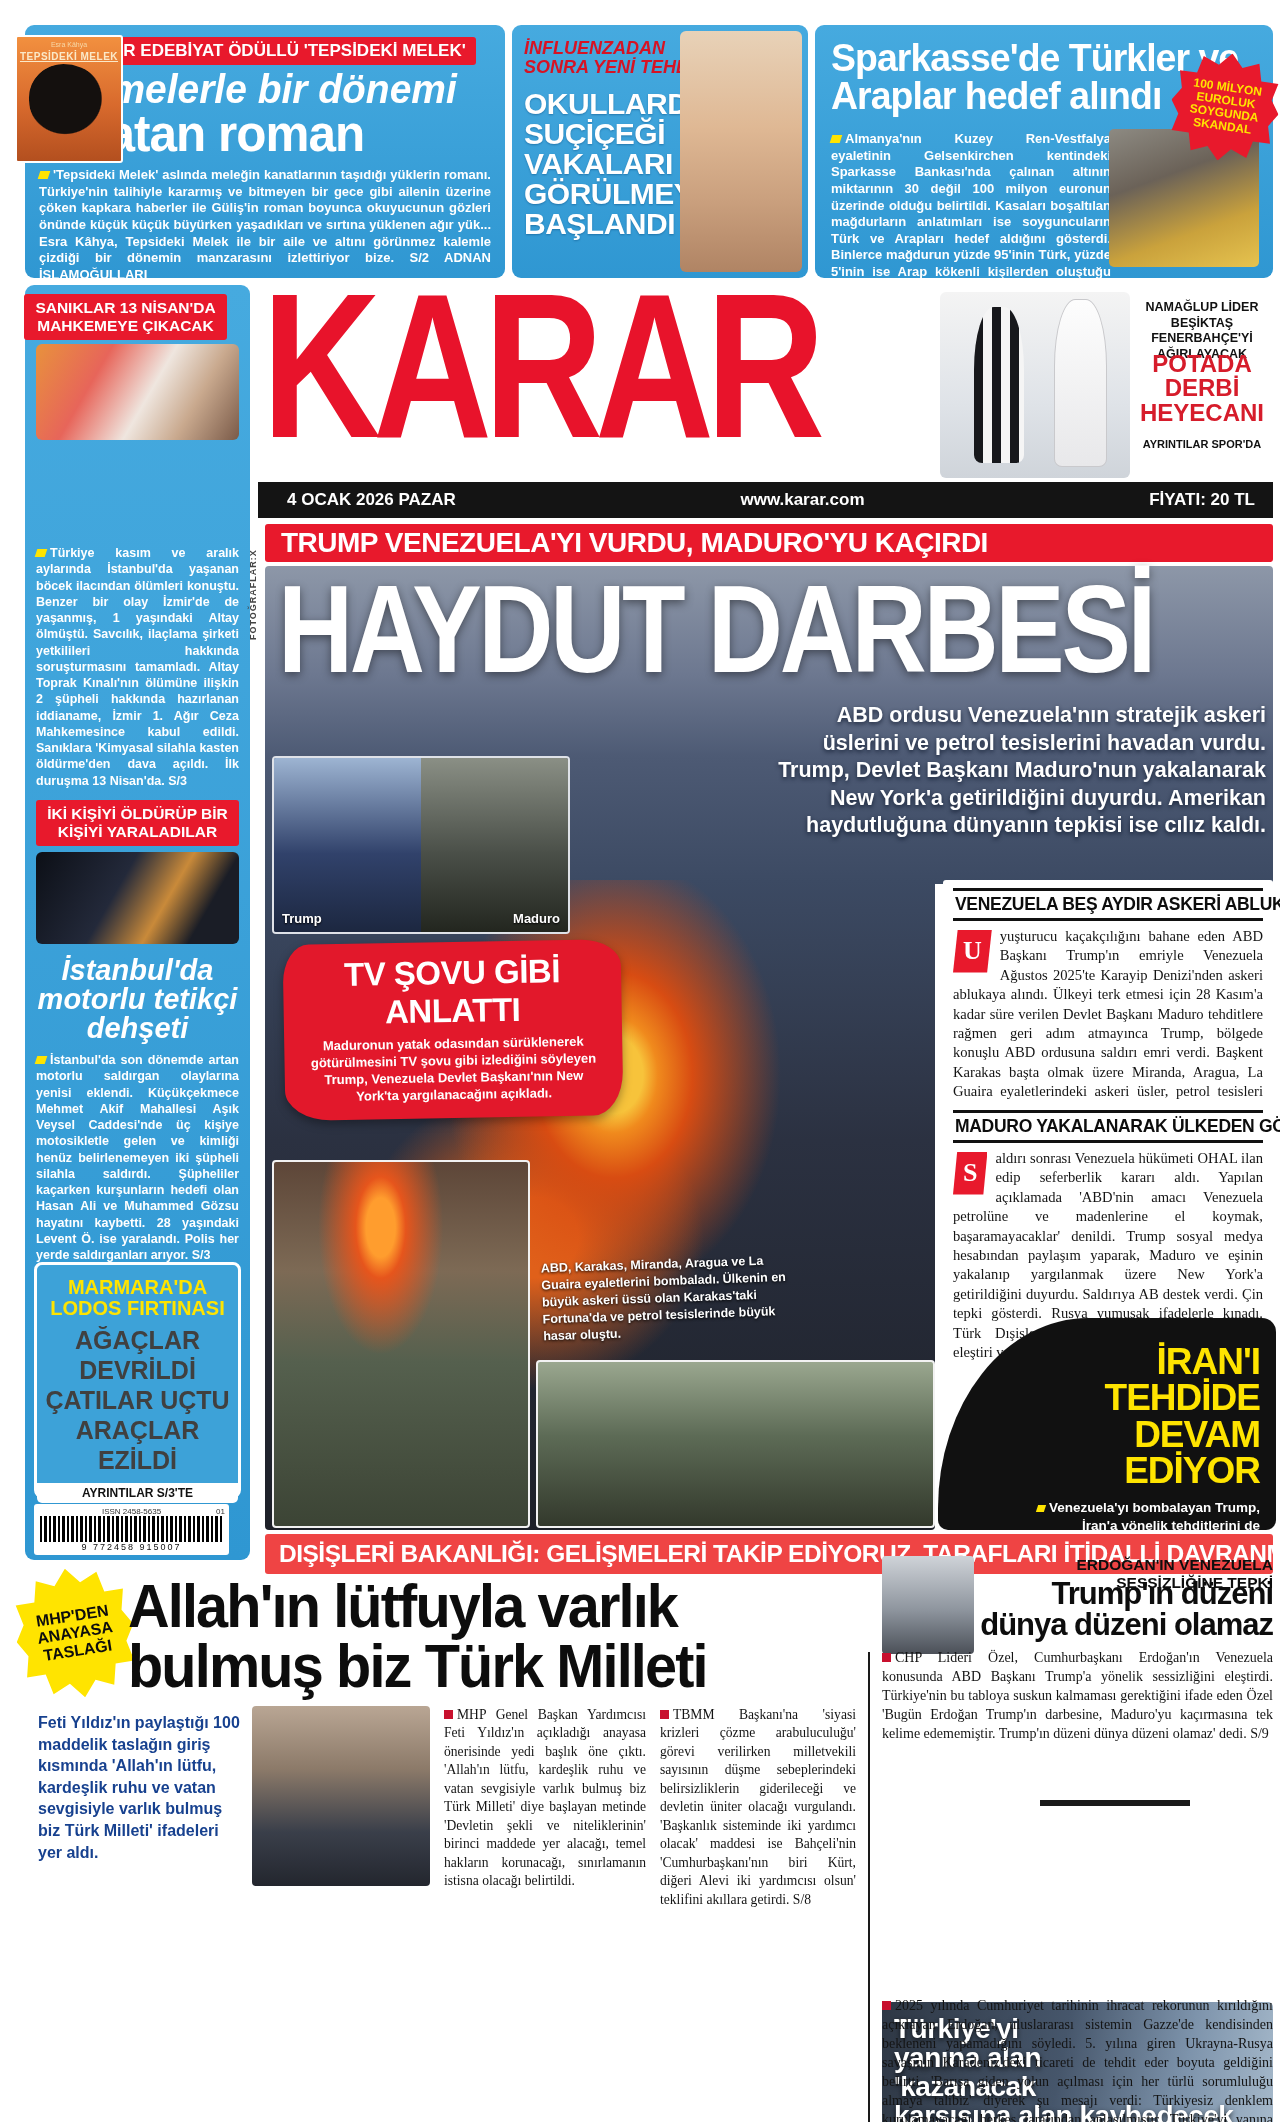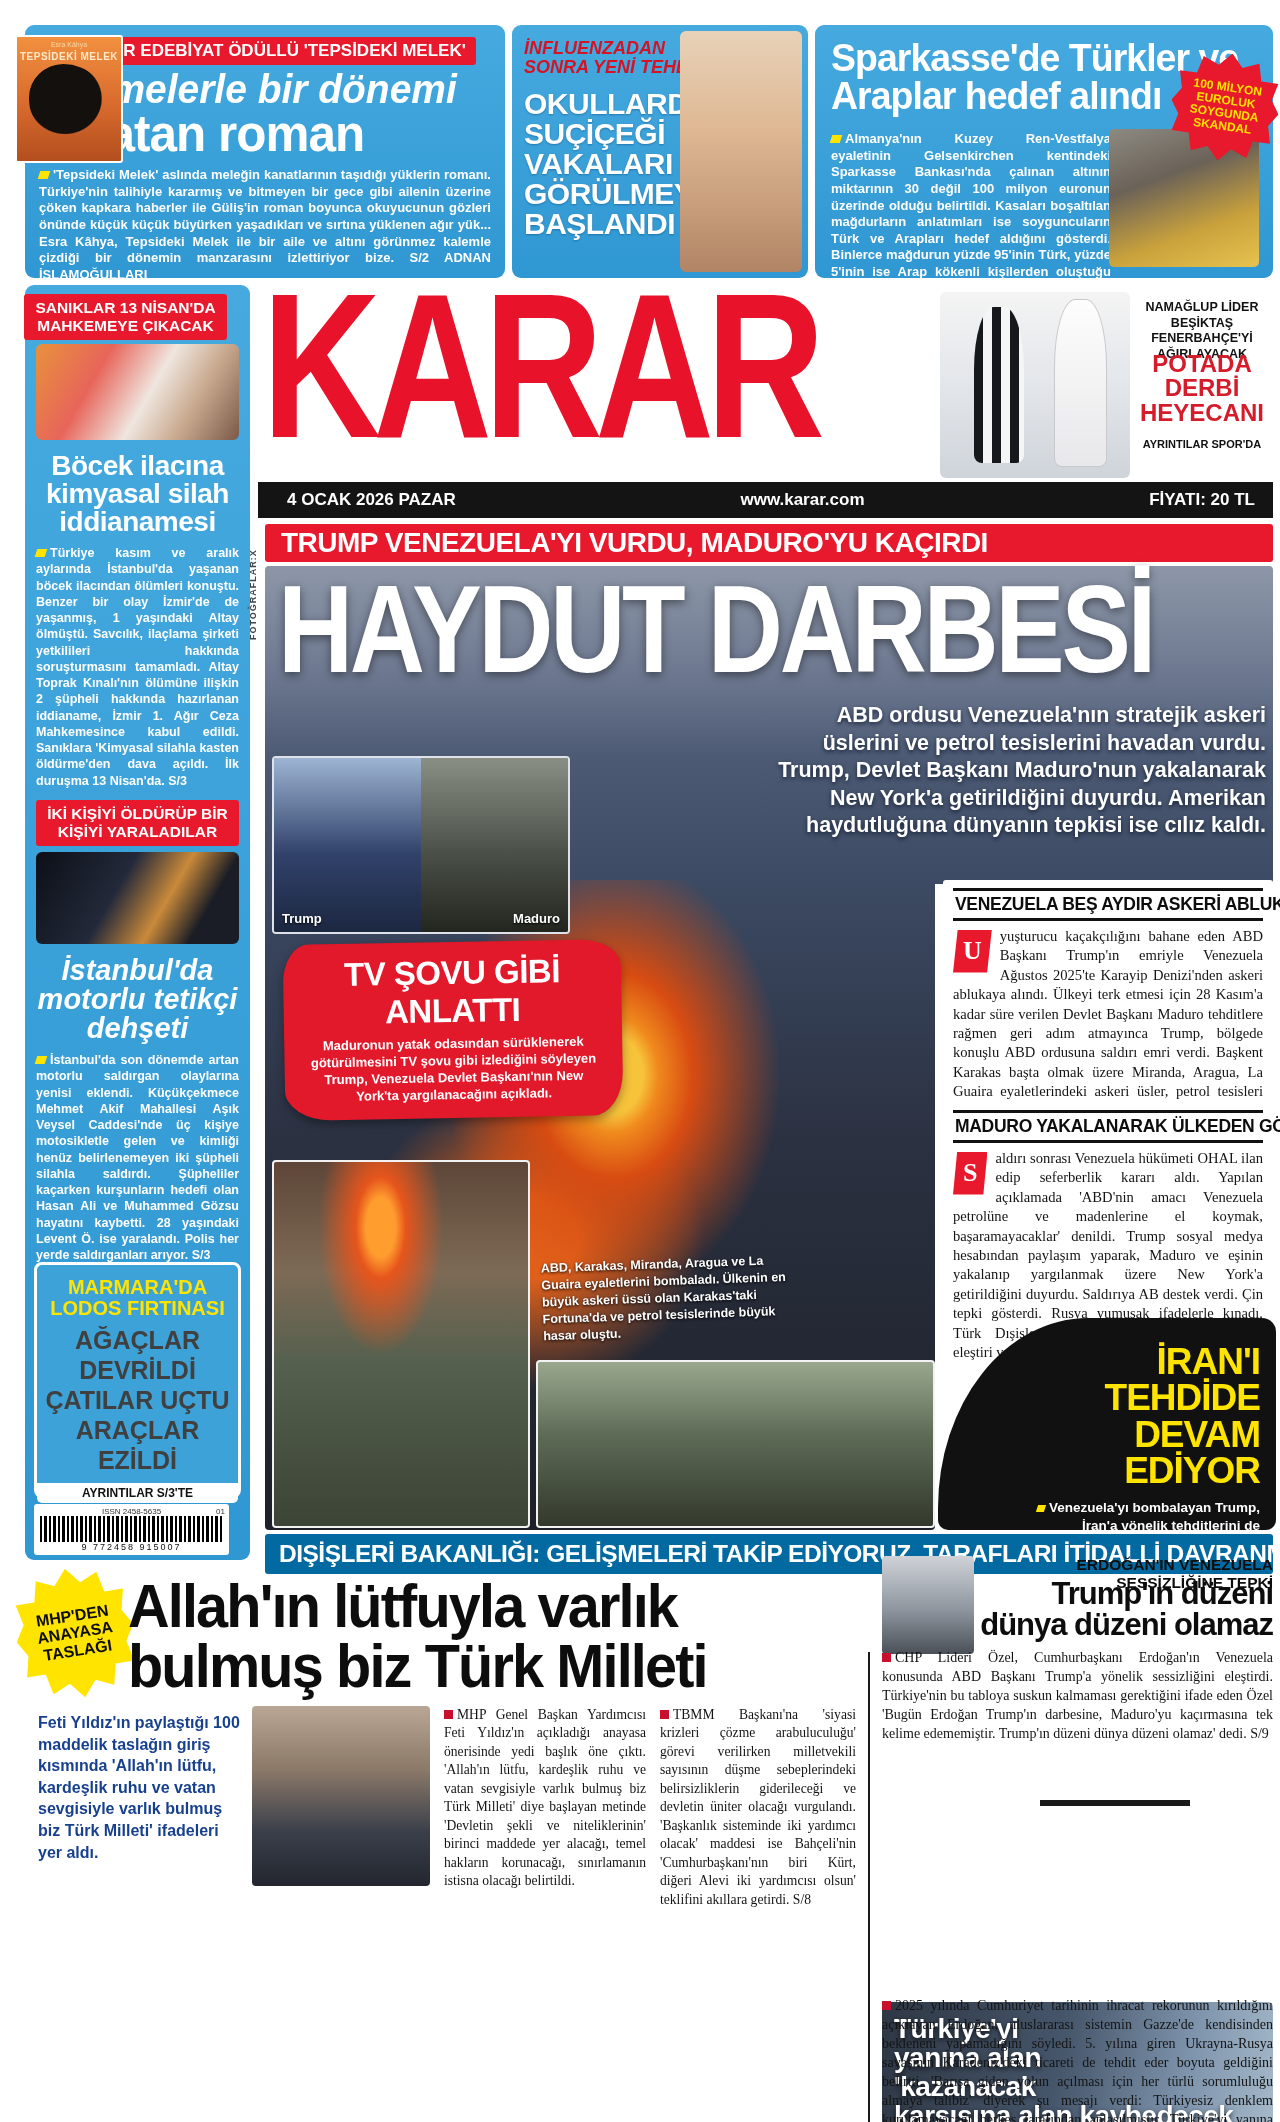--- a/index.html
+++ b/index.html
@@ -21,21 +21,21 @@
                padding:4px 10px; display:inline-block; border-radius:3px; }
   .tl-h1 { color:#fff; font-style:italic; font-weight:800; font-size:41px; line-height:1.0; }
   .tl-h2 { color:#fff; font-weight:900; font-size:52px; line-height:0.95; letter-spacing:-1px; }
   .smallbody { color:#fff; font-weight:700; font-size:13px; line-height:1.28; text-align:justify; }
   .book { background:linear-gradient(180deg,#f2903f,#d86a2d 55%,#b34f1f);
           border:2px solid #fff; border-radius:3px; position:relative; overflow:hidden; }
   .book .horse { position:absolute; left:12%; top:22%; width:76%; height:62%;
           background:radial-gradient(ellipse at 45% 45%, #14100e 0 58%, transparent 60%);
           border-radius:45% 60% 40% 55%; }
   .book .bt { position:absolute; top:14px; width:100%; text-align:center; color:#fbe9c8;
-          font-size:10px; font-weight:800; letter-spacing:0.5px; }
+          font-size:10px; font-weight:800; letter-spacing:0.5px;text-decoration:underline; }
   .book .ba { position:absolute; top:4px; width:100%; text-align:center; color:#f7d9a8; font-size:7px; }
   .mid-kicker { color:#d61324; font-style:italic; font-weight:800; font-size:18px; line-height:1.05; }
   .mid-h { color:#fff; font-weight:900; font-size:30px; line-height:1.0; letter-spacing:-0.5px;
            text-shadow:0 1px 2px rgba(0,60,110,.4); }
   .tr-h { color:#fff; font-weight:900; font-size:39px; line-height:0.98; letter-spacing:-1px; }
   .burst { clip-path:polygon(50% 0%,61% 12%,76% 6%,80% 22%,96% 22%,92% 38%,100% 50%,92% 62%,96% 78%,80% 78%,76% 94%,61% 88%,50% 100%,39% 88%,24% 94%,20% 78%,4% 78%,8% 62%,0% 50%,8% 38%,4% 22%,20% 22%,24% 6%,39% 12%);
            display:flex; align-items:center; justify-content:center; text-align:center; }
 
   
   .lc-k { background:#e8192c; color:#fff; font-weight:800; font-size:15.5px; line-height:1.15;
@@ -101,21 +101,21 @@
   .nbox .tt { border-top:3px solid #111; border-bottom:3px solid #111; color:#0d0d0d;
               font-weight:900; font-size:17.5px; padding:3px 2px; letter-spacing:-0.3px; white-space:nowrap;}
   .nbox .bd { font-family:"Liberation Serif", serif; font-size:14.6px; line-height:1.33;
               text-align:justify; color:#141414; margin-top:6px; }
   .dcap { float:left; background:#e8192c; color:#fff; font-weight:800; font-size:26px;
           padding:4px 10px; margin:3px 8px 0 0; clip-path:polygon(12% 0,100% 0,88% 100%,0 100%); }
   .iran { background:#111; border-radius:150px 14px 10px 10px / 190px 14px 10px 10px;
           padding:26px 16px 18px 70px; }
   .iran .t { color:#ffe400; font-weight:900; font-size:37px; line-height:0.98; text-align:right; letter-spacing:-1px;}
   .iran .b { color:#fff; font-weight:700; font-size:13.5px; line-height:1.34; text-align:right; margin-top:10px; }
-  .ticker { background:#0369a1; color:#fff; display:flex; align-items:center; padding:0 14px;
+  .ticker { background:#ef4444; color:#fff; display:flex; align-items:center; padding:0 14px;
             font-weight:900; font-size:24.5px; letter-spacing:-0.5px; border-radius:3px; white-space:nowrap;}
 
   
   .bigblack { color:#0d0d0d; font-weight:900; font-size:62px; line-height:0.96; letter-spacing:-2px;
               transform:scaleX(0.93); transform-origin:left top; white-space:nowrap; }
   .intro { color:#17418f; font-weight:700; font-size:16px; line-height:1.35; }
   .col { font-family:"Liberation Serif", serif; font-size:13.6px; line-height:1.36;
          text-align:justify; color:#141414; }
   .fetiphoto { background:linear-gradient(180deg,#b9a694 0%,#8c7a69 35%,#3a3f4a 70%,#23262e 100%);
                border-radius:4px; }
@@ -177,25 +177,20 @@
     </div>
   </div>
 
   <div class="abs bluepanel" style="left:25px;top:285px;width:225px;height:1275px;border-radius:9px;"></div>
 
   <div class="abs lc-k" style="left:24px;top:294px;width:203px;">
     <div>SANIKLAR 13 NİSAN'DA</div>
       <div>MAHKEMEYE ÇIKACAK</div>
   </div>
   <div class="abs photo" style="left:36px;top:344px;width:203px;height:96px;background:linear-gradient(120deg,#e8923c 0%,#e7655a 30%,#efe6df 55%,#c9a98e 75%,#7a5a48 100%);"></div>
-  <div class="abs lc-h1" style="left:30px;top:452px;width:215px;">
-    <div>Böcek ilacına</div>
-      <div>kimyasal silah</div>
-      <div>iddianamesi</div>
-  </div>
   <div class="abs lc-body" style="left:36px;top:545px;width:203px;"><span class="sq"></span><span>Türkiye kasım ve aralık aylarında İstanbul'da yaşanan böcek ilacından ölümleri konuştu. Benzer bir olay İzmir'de de yaşanmış, 1 yaşındaki Altay ölmüştü. Savcılık, ilaçlama şirketi yetkilileri hakkında soruşturmasını tamamladı. Altay Toprak Kınalı'nın ölümüne ilişkin 2 şüpheli hakkında hazırlanan iddianame, İzmir 1. Ağır Ceza Mahkemesince kabul edildi. Sanıklara 'Kimyasal silahla kasten öldürme'den dava açıldı. İlk duruşma 13 Nisan'da. S/3</span></div>
 
   <div class="abs lc-k" style="left:36px;top:800px;width:203px;">
     <div>İKİ KİŞİYİ ÖLDÜRÜP BİR</div>
       <div>KİŞİYİ YARALADILAR</div>
   </div>
   <div class="abs photo" style="left:36px;top:852px;width:203px;height:92px;background:linear-gradient(120deg,#0c0f16 0%,#23293a 40%,#c98a3a 62%,#1a1d26 80%);"></div>
   <div class="abs lc-h2" style="left:30px;top:956px;width:215px;">
     <div>İstanbul'da</div>
       <div>motorlu tetikçi</div>

